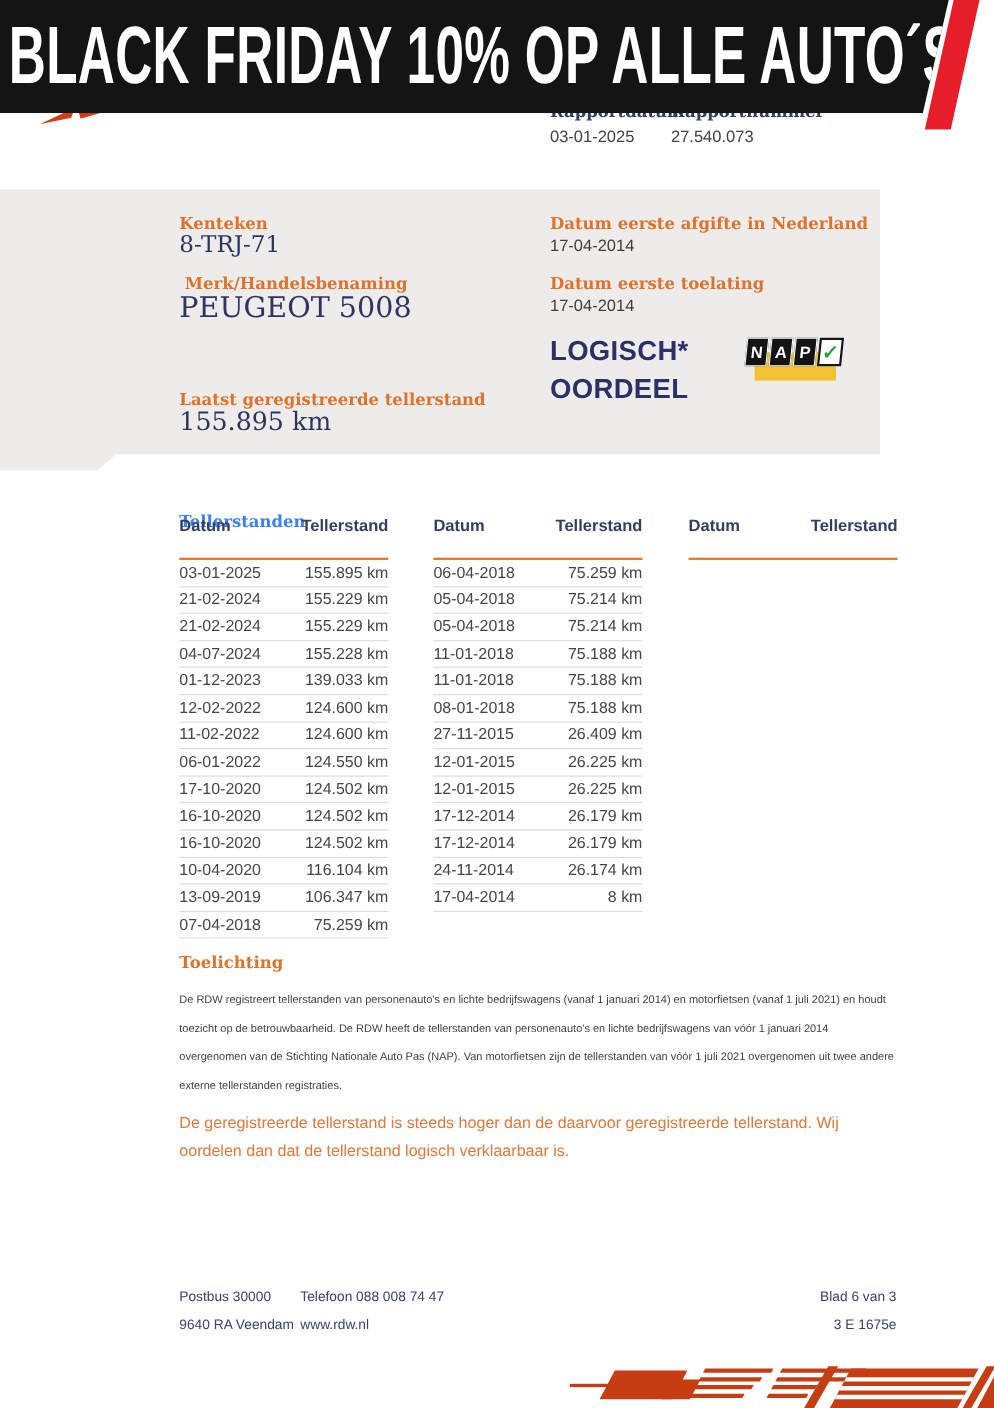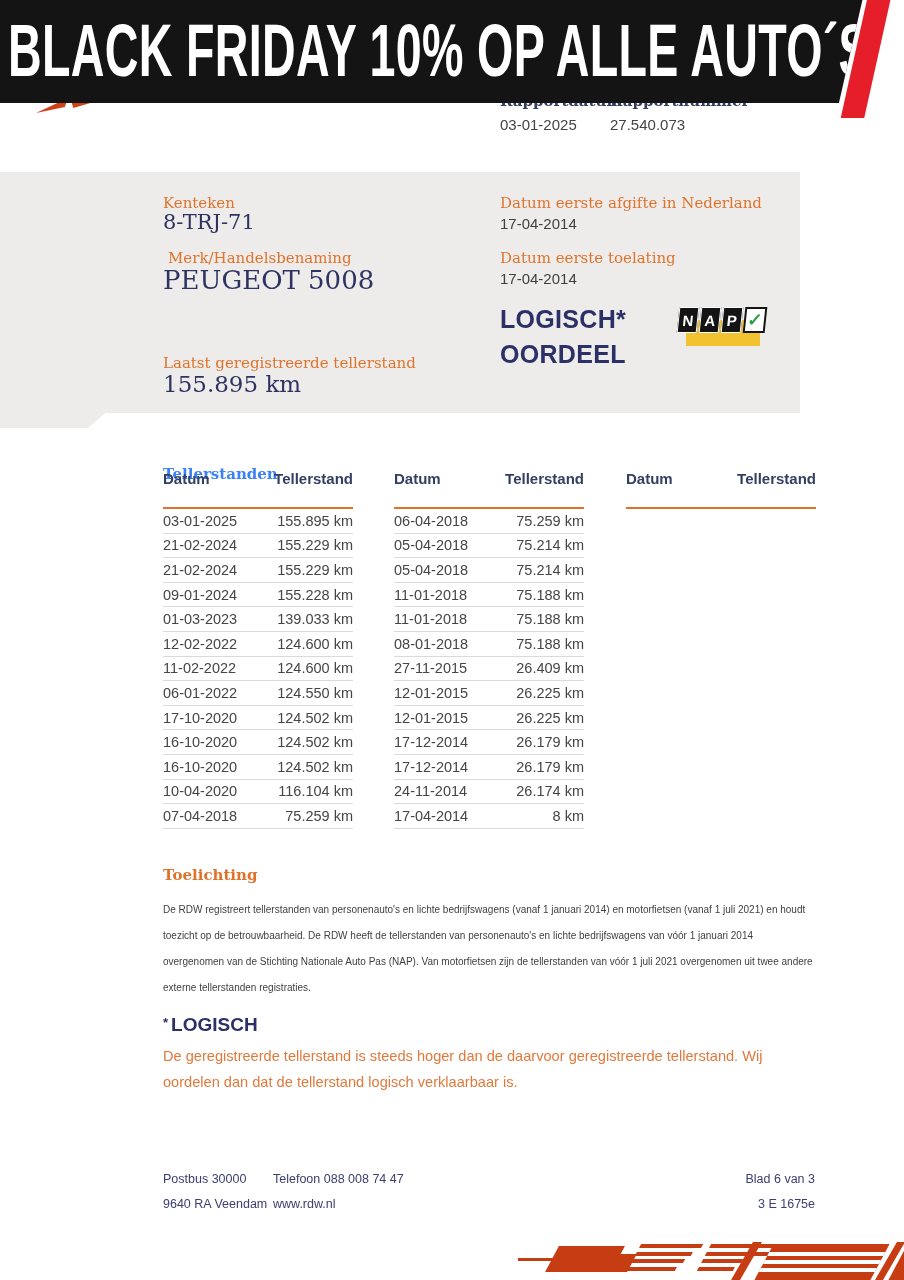--- a/index.html
+++ b/index.html
@@ -41,21 +41,21 @@
   }
   .rh-value { position:absolute; font-size:15px; color:#444444; white-space:nowrap; }
 
   
   .panel {
     position:absolute; left:0; top:172px; width:800px; height:256px;
     background:#eeeceb; z-index:2;
     clip-path:polygon(0 0, 100% 0, 100% 94.1%, 13.2% 94.1%, 11% 100%, 0 100%);
   }
   .lbl {
-    position:absolute; font-family:"DejaVu Serif", serif; font-weight:400;
+    position:absolute; font-family:"DejaVu Serif", serif; font-weight:700;
     font-size:15px; color:#e0732c; white-space:nowrap;
   }
   .val-serif {
     position:absolute; font-family:"DejaVu Serif", serif;
     color:#2e3462; white-space:nowrap;
   }
   .val-sans { position:absolute; font-size:15px; color:#3f3f3f; white-space:nowrap; }
   .oordeel {
     position:absolute; left:500px; top:130px;
     font-size:25px; font-weight:700; color:#2b3166; line-height:35px;
@@ -196,26 +196,26 @@
           <span>21-02-2024</span>
           <span>155.229 km</span>
         </div>
 
         <div class="t-row">
           <span>21-02-2024</span>
           <span>155.229 km</span>
         </div>
 
         <div class="t-row">
-          <span>09-01-2024</span>
+          <span>04-07-2024</span>
           <span>155.228 km</span>
         </div>
 
         <div class="t-row">
-          <span>01-03-2023</span>
+          <span>01-12-2023</span>
           <span>139.033 km</span>
         </div>
 
         <div class="t-row">
           <span>12-02-2022</span>
           <span>124.600 km</span>
         </div>
 
         <div class="t-row">
           <span>11-02-2022</span>
@@ -240,20 +240,24 @@
         <div class="t-row">
           <span>16-10-2020</span>
           <span>124.502 km</span>
         </div>
 
         <div class="t-row">
           <span>10-04-2020</span>
           <span>116.104 km</span>
         </div>
 
+        <div class="t-row">
+          <span>13-09-2019</span>
+          <span>106.347 km</span>
+        </div>
 
         <div class="t-row">
           <span>07-04-2018</span>
           <span>75.259 km</span>
         </div>
       </div>
   </div>
 
   <div class="tcol c2">
     <div class="thead">
@@ -335,23 +339,20 @@
       <span>Tellerstand</span>
     </div>
     <div class="t-body">
       
     </div>
   </div>
 
   <div class="toelichting">
     <div class="toe-title">Toelichting</div>
     <div class="toe-body">De RDW registreert tellerstanden van personenauto's en lichte bedrijfswagens (vanaf 1 januari 2014) en motorfietsen (vanaf 1 juli 2021) en houdt toezicht op de betrouwbaarheid. De RDW heeft de tellerstanden van personenauto's en lichte bedrijfswagens van vóór 1 januari 2014 overgenomen van de Stichting Nationale Auto Pas (NAP). Van motorfietsen zijn de tellerstanden van vóór 1 juli 2021 overgenomen uit twee andere externe tellerstanden registraties.</div>
-    <div class="logisch-head">
-      <span class="star">*</span><span>LOGISCH</span>
-    </div>
     <div class="logisch-body">De geregistreerde tellerstand is steeds hoger dan de daarvoor geregistreerde tellerstand. Wij oordelen dan dat de tellerstand logisch verklaarbaar is.</div>
   </div>
 
   <div class="footer">
     <div class="f-item f-r1 f-c1">Postbus 30000</div>
     <div class="f-item f-r2 f-c1">9640 RA Veendam</div>
     <div class="f-item f-r1 f-c2">Telefoon 088 008 74 47</div>
     <div class="f-item f-r2 f-c2">www.rdw.nl</div>
     <div class="f-item f-r1 f-c3">Blad 6 van 3</div>
     <div class="f-item f-r2 f-c3">3 E 1675e</div>

